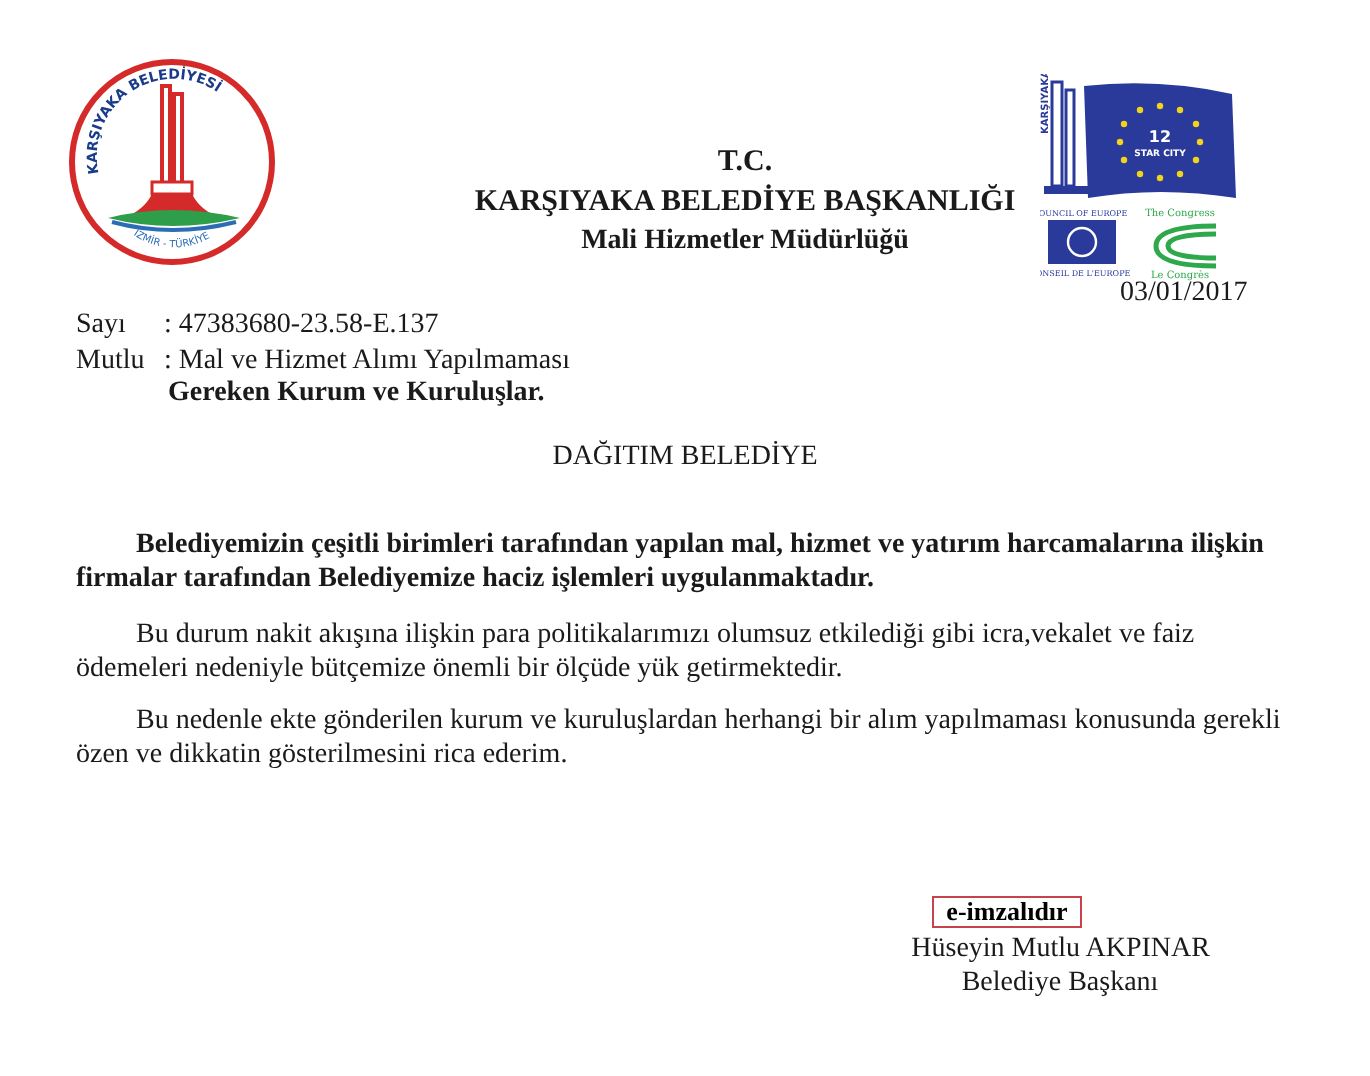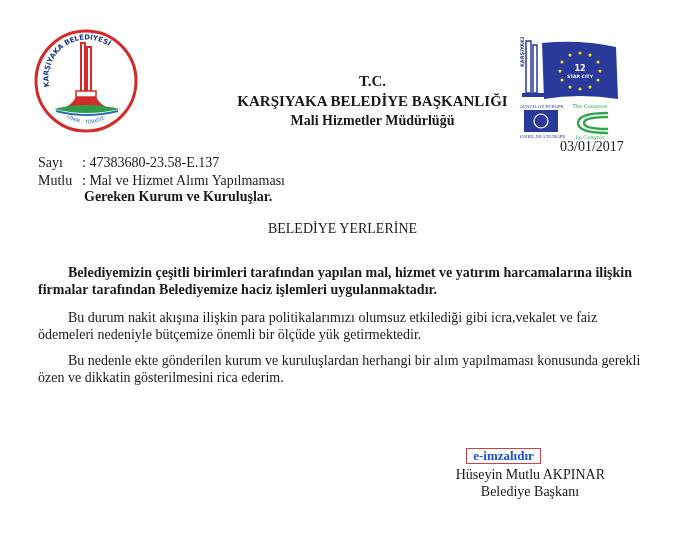--- a/index.html
+++ b/index.html
@@ -18,21 +18,21 @@
   .konu { left:38px; top:158px; }
   .konu2 { left:84px; top:174px; font-size:14px;font-weight:bold; }
   .date { left:560px; top:124px; font-size:14px; }
   .dagitim { left:0; width:685px; top:206px; text-align:center; font-size:14px; }
   .para { left:38px; width:604px; font-size:14px; line-height:17px; }
   .para .indent { display:inline-block; width:30px; }
   .p1 { top:249px;font-weight:bold; }
   .p2 { top:294px; }
   .p3 { top:337px; }
   .stamp { left:466px; top:433px; width:73px; height:14px; border:1.5px solid #c8424a;
-           color:#1d4ed8; font-weight:bold; font-size:13px; text-align:center; line-height:13px; }
+           color:#000000; font-weight:bold; font-size:13px; text-align:center; line-height:13px; }
   .sig-name { left:415px; top:452px; width:190px; text-align:right; font-size:14px; }
   .sig-title { left:435px; top:469px; width:190px; text-align:center; font-size:14px; }
 </style>
 </head>
 <body>
 
 <div class="abs logo-left">
   <svg width="108" height="108" viewBox="0 0 108 108">
     <circle cx="54" cy="54" r="50" fill="#fff" stroke="#d42a2a" stroke-width="3"></circle>
     <defs>
@@ -94,21 +94,21 @@
 
 <div class="abs meta sayi">
   <span class="lbl">Sayı</span><span>: 47383680-23.58-E.137</span>
 </div>
 <div class="abs meta konu">
   <span class="lbl">Mutlu</span><span>: Mal ve Hizmet Alımı Yapılmaması</span>
 </div>
 <div class="abs konu2">Gereken Kurum ve Kuruluşlar.</div>
 <div class="abs date">03/01/2017</div>
 
-<div class="abs dagitim">BELEDİYE YERLERİNE</div>
+<div class="abs dagitim">DAĞITIM BELEDİYE</div>
 
 <div class="abs para p1"><span class="indent"></span><span>Belediyemizin çeşitli birimleri tarafından yapılan mal, hizmet ve yatırım harcamalarına ilişkin firmalar tarafından Belediyemize haciz işlemleri uygulanmaktadır.</span></div>
 <div class="abs para p2"><span class="indent"></span><span>Bu durum nakit akışına ilişkin para politikalarımızı olumsuz etkilediği gibi icra,vekalet ve faiz ödemeleri nedeniyle bütçemize önemli bir ölçüde yük getirmektedir.</span></div>
 <div class="abs para p3"><span class="indent"></span><span>Bu nedenle ekte gönderilen kurum ve kuruluşlardan herhangi bir alım yapılmaması  konusunda gerekli özen ve dikkatin gösterilmesini rica ederim.</span></div>
 
 <div class="abs stamp">e-imzalıdır</div>
 <div class="abs sig-name">Hüseyin Mutlu AKPINAR</div>
 <div class="abs sig-title">Belediye Başkanı</div>
 
 </body></html>

